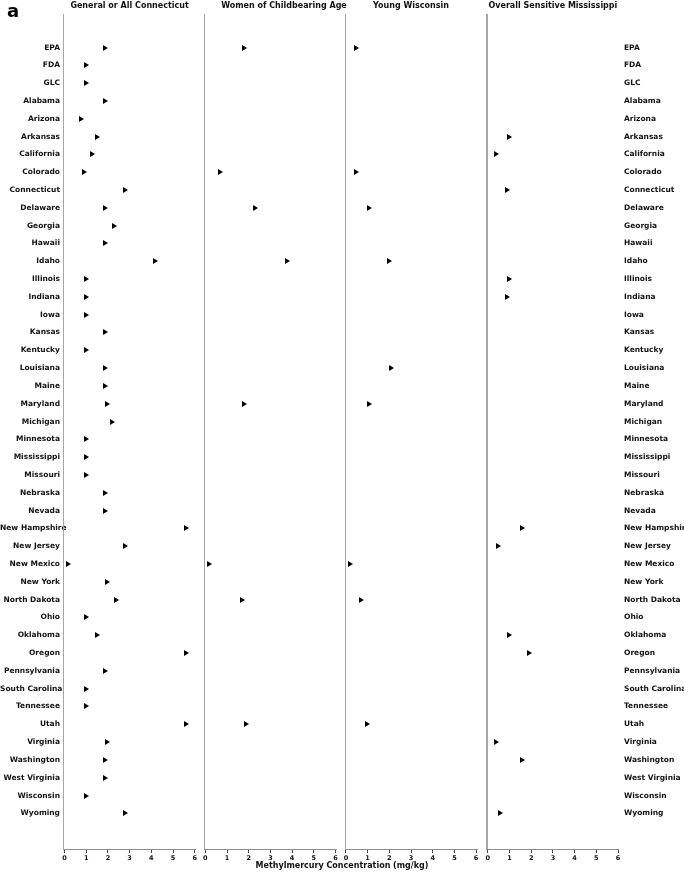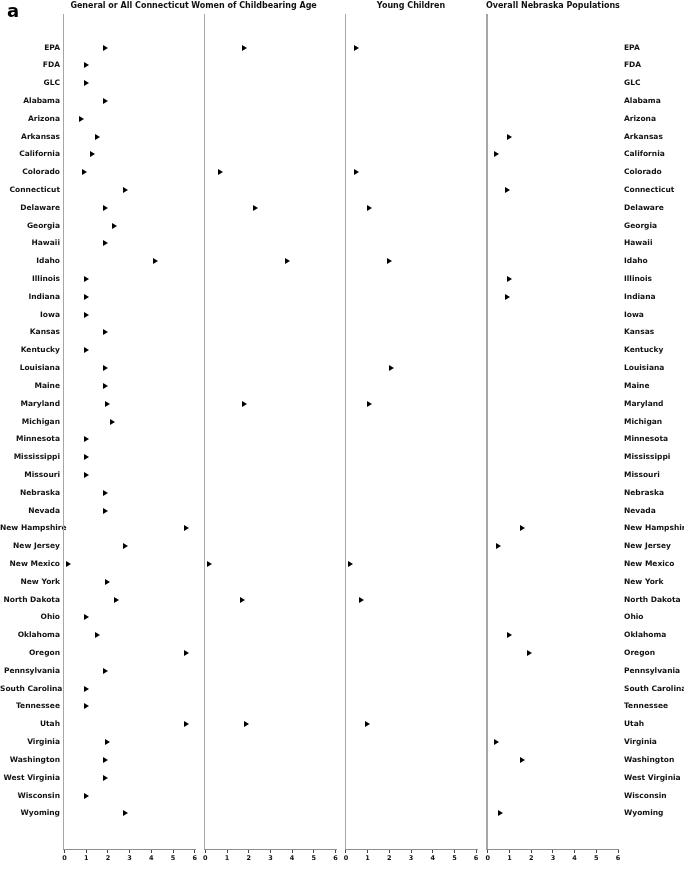--- a/index.html
+++ b/index.html
@@ -167,21 +167,21 @@
       <div class="marker" title="Oregon: 5.6 mg/kg" style="left: 183.52px; top: 650.04px;"></div>
       <div class="marker" title="Pennsylvania: 1.9 mg/kg" style="left: 103.23px; top: 667.85px;"></div>
       <div class="marker" title="South Carolina: 1 mg/kg" style="left: 83.7px; top: 685.66px;"></div>
       <div class="marker" title="Tennessee: 1 mg/kg" style="left: 83.7px; top: 703.47px;"></div>
       <div class="marker" title="Utah: 5.6 mg/kg" style="left: 183.52px; top: 721.28px;"></div>
       <div class="marker" title="Virginia: 2 mg/kg" style="left: 105.4px; top: 739.09px;"></div>
       <div class="marker" title="Washington: 1.9 mg/kg" style="left: 103.23px; top: 756.9px;"></div>
       <div class="marker" title="West Virginia: 1.9 mg/kg" style="left: 103.23px; top: 774.71px;"></div>
       <div class="marker" title="Wisconsin: 1 mg/kg" style="left: 83.7px; top: 792.52px;"></div>
       <div class="marker" title="Wyoming: 2.8 mg/kg" style="left: 122.76px; top: 810.33px;"></div>
-      <div class="panel-title" style="left: 154px;">Women of Childbearing Age</div>
+      <div class="panel-title" style="left: 184px;">Women of Childbearing Age</div>
       <div class="spine" style="left: 203.9px; top: 14px; height: 835px;"></div>
       <div class="axis-line" style="left: 203.9px; top: 849px; width: 133px;"></div>
       <div class="tick" style="left: 204.8px; top: 850px;"></div>
       <div class="tick-label" style="left: 199.3px; top: 854px;">0</div>
       <div class="tick" style="left: 226.5px; top: 850px;"></div>
       <div class="tick-label" style="left: 221px; top: 854px;">1</div>
       <div class="tick" style="left: 248.2px; top: 850px;"></div>
       <div class="tick-label" style="left: 242.7px; top: 854px;">2</div>
       <div class="tick" style="left: 269.9px; top: 850px;"></div>
       <div class="tick-label" style="left: 264.4px; top: 854px;">3</div>
@@ -192,21 +192,21 @@
       <div class="tick" style="left: 335px; top: 850px;"></div>
       <div class="tick-label" style="left: 329.5px; top: 854px;">6</div>
       <div class="marker" title="EPA: 1.8 mg/kg" style="left: 241.86px; top: 44.5px;"></div>
       <div class="marker" title="Colorado: 0.7 mg/kg" style="left: 217.99px; top: 169.17px;"></div>
       <div class="marker" title="Delaware: 2.3 mg/kg" style="left: 252.71px; top: 204.79px;"></div>
       <div class="marker" title="Idaho: 3.8 mg/kg" style="left: 285.26px; top: 258.22px;"></div>
       <div class="marker" title="Maryland: 1.8 mg/kg" style="left: 241.86px; top: 400.7px;"></div>
       <div class="marker" title="New Mexico: 0.2 mg/kg" style="left: 207.14px; top: 560.99px;"></div>
       <div class="marker" title="North Dakota: 1.7 mg/kg" style="left: 239.69px; top: 596.61px;"></div>
       <div class="marker" title="Utah: 1.9 mg/kg" style="left: 244.03px; top: 721.28px;"></div>
-      <div class="panel-title" style="left: 311px;">Young Children</div>
+      <div class="panel-title" style="left: 311px;">Young Wisconsin</div>
       <div class="spine" style="left: 344.5px; top: 14px; height: 835px;"></div>
       <div class="axis-line" style="left: 344.5px; top: 849px; width: 133px;"></div>
       <div class="tick" style="left: 345.4px; top: 850px;"></div>
       <div class="tick-label" style="left: 339.9px; top: 854px;">0</div>
       <div class="tick" style="left: 367.1px; top: 850px;"></div>
       <div class="tick-label" style="left: 361.6px; top: 854px;">1</div>
       <div class="tick" style="left: 388.8px; top: 850px;"></div>
       <div class="tick-label" style="left: 383.3px; top: 854px;">2</div>
       <div class="tick" style="left: 410.5px; top: 850px;"></div>
       <div class="tick-label" style="left: 405px; top: 854px;">3</div>
@@ -218,21 +218,21 @@
       <div class="tick-label" style="left: 470.1px; top: 854px;">6</div>
       <div class="marker" title="EPA: 0.5 mg/kg" style="left: 354.25px; top: 44.5px;"></div>
       <div class="marker" title="Colorado: 0.5 mg/kg" style="left: 354.25px; top: 169.17px;"></div>
       <div class="marker" title="Delaware: 1.1 mg/kg" style="left: 367.27px; top: 204.79px;"></div>
       <div class="marker" title="Idaho: 2 mg/kg" style="left: 386.8px; top: 258.22px;"></div>
       <div class="marker" title="Louisiana: 2.1 mg/kg" style="left: 388.97px; top: 365.08px;"></div>
       <div class="marker" title="Maryland: 1.1 mg/kg" style="left: 367.27px; top: 400.7px;"></div>
       <div class="marker" title="New Mexico: 0.2 mg/kg" style="left: 347.74px; top: 560.99px;"></div>
       <div class="marker" title="North Dakota: 0.7 mg/kg" style="left: 358.59px; top: 596.61px;"></div>
       <div class="marker" title="Utah: 1 mg/kg" style="left: 365.1px; top: 721.28px;"></div>
-      <div class="panel-title" style="left: 452.9px;">Overall Nebraska Populations</div>
+      <div class="panel-title" style="left: 452.9px;">Overall Sensitive Mississippi</div>
       <div class="spine" style="left: 486.4px; top: 14px; height: 835px;"></div>
       <div class="axis-line" style="left: 486.4px; top: 849px; width: 133px;"></div>
       <div class="tick" style="left: 487.3px; top: 850px;"></div>
       <div class="tick-label" style="left: 481.8px; top: 854px;">0</div>
       <div class="tick" style="left: 509px; top: 850px;"></div>
       <div class="tick-label" style="left: 503.5px; top: 854px;">1</div>
       <div class="tick" style="left: 530.7px; top: 850px;"></div>
       <div class="tick-label" style="left: 525.2px; top: 854px;">2</div>
       <div class="tick" style="left: 552.4px; top: 850px;"></div>
       <div class="tick-label" style="left: 546.9px; top: 854px;">3</div>
@@ -248,13 +248,14 @@
       <div class="marker" title="Illinois: 1 mg/kg" style="left: 507px; top: 276.03px;"></div>
       <div class="marker" title="Indiana: 0.9 mg/kg" style="left: 504.83px; top: 293.84px;"></div>
       <div class="marker" title="New Hampshire: 1.6 mg/kg" style="left: 520.02px; top: 525.37px;"></div>
       <div class="marker" title="New Jersey: 0.5 mg/kg" style="left: 496.15px; top: 543.18px;"></div>
       <div class="marker" title="Oklahoma: 1 mg/kg" style="left: 507px; top: 632.23px;"></div>
       <div class="marker" title="Oregon: 1.9 mg/kg" style="left: 526.53px; top: 650.04px;"></div>
       <div class="marker" title="Virginia: 0.4 mg/kg" style="left: 493.98px; top: 739.09px;"></div>
       <div class="marker" title="Washington: 1.6 mg/kg" style="left: 520.02px; top: 756.9px;"></div>
       <div class="marker" title="Wyoming: 0.6 mg/kg" style="left: 498.32px; top: 810.33px;"></div>
     </div>
+  <div class="x-axis-title">Methylmercury Concentration (mg/kg)</div>
 </div>
 
 </body></html>

